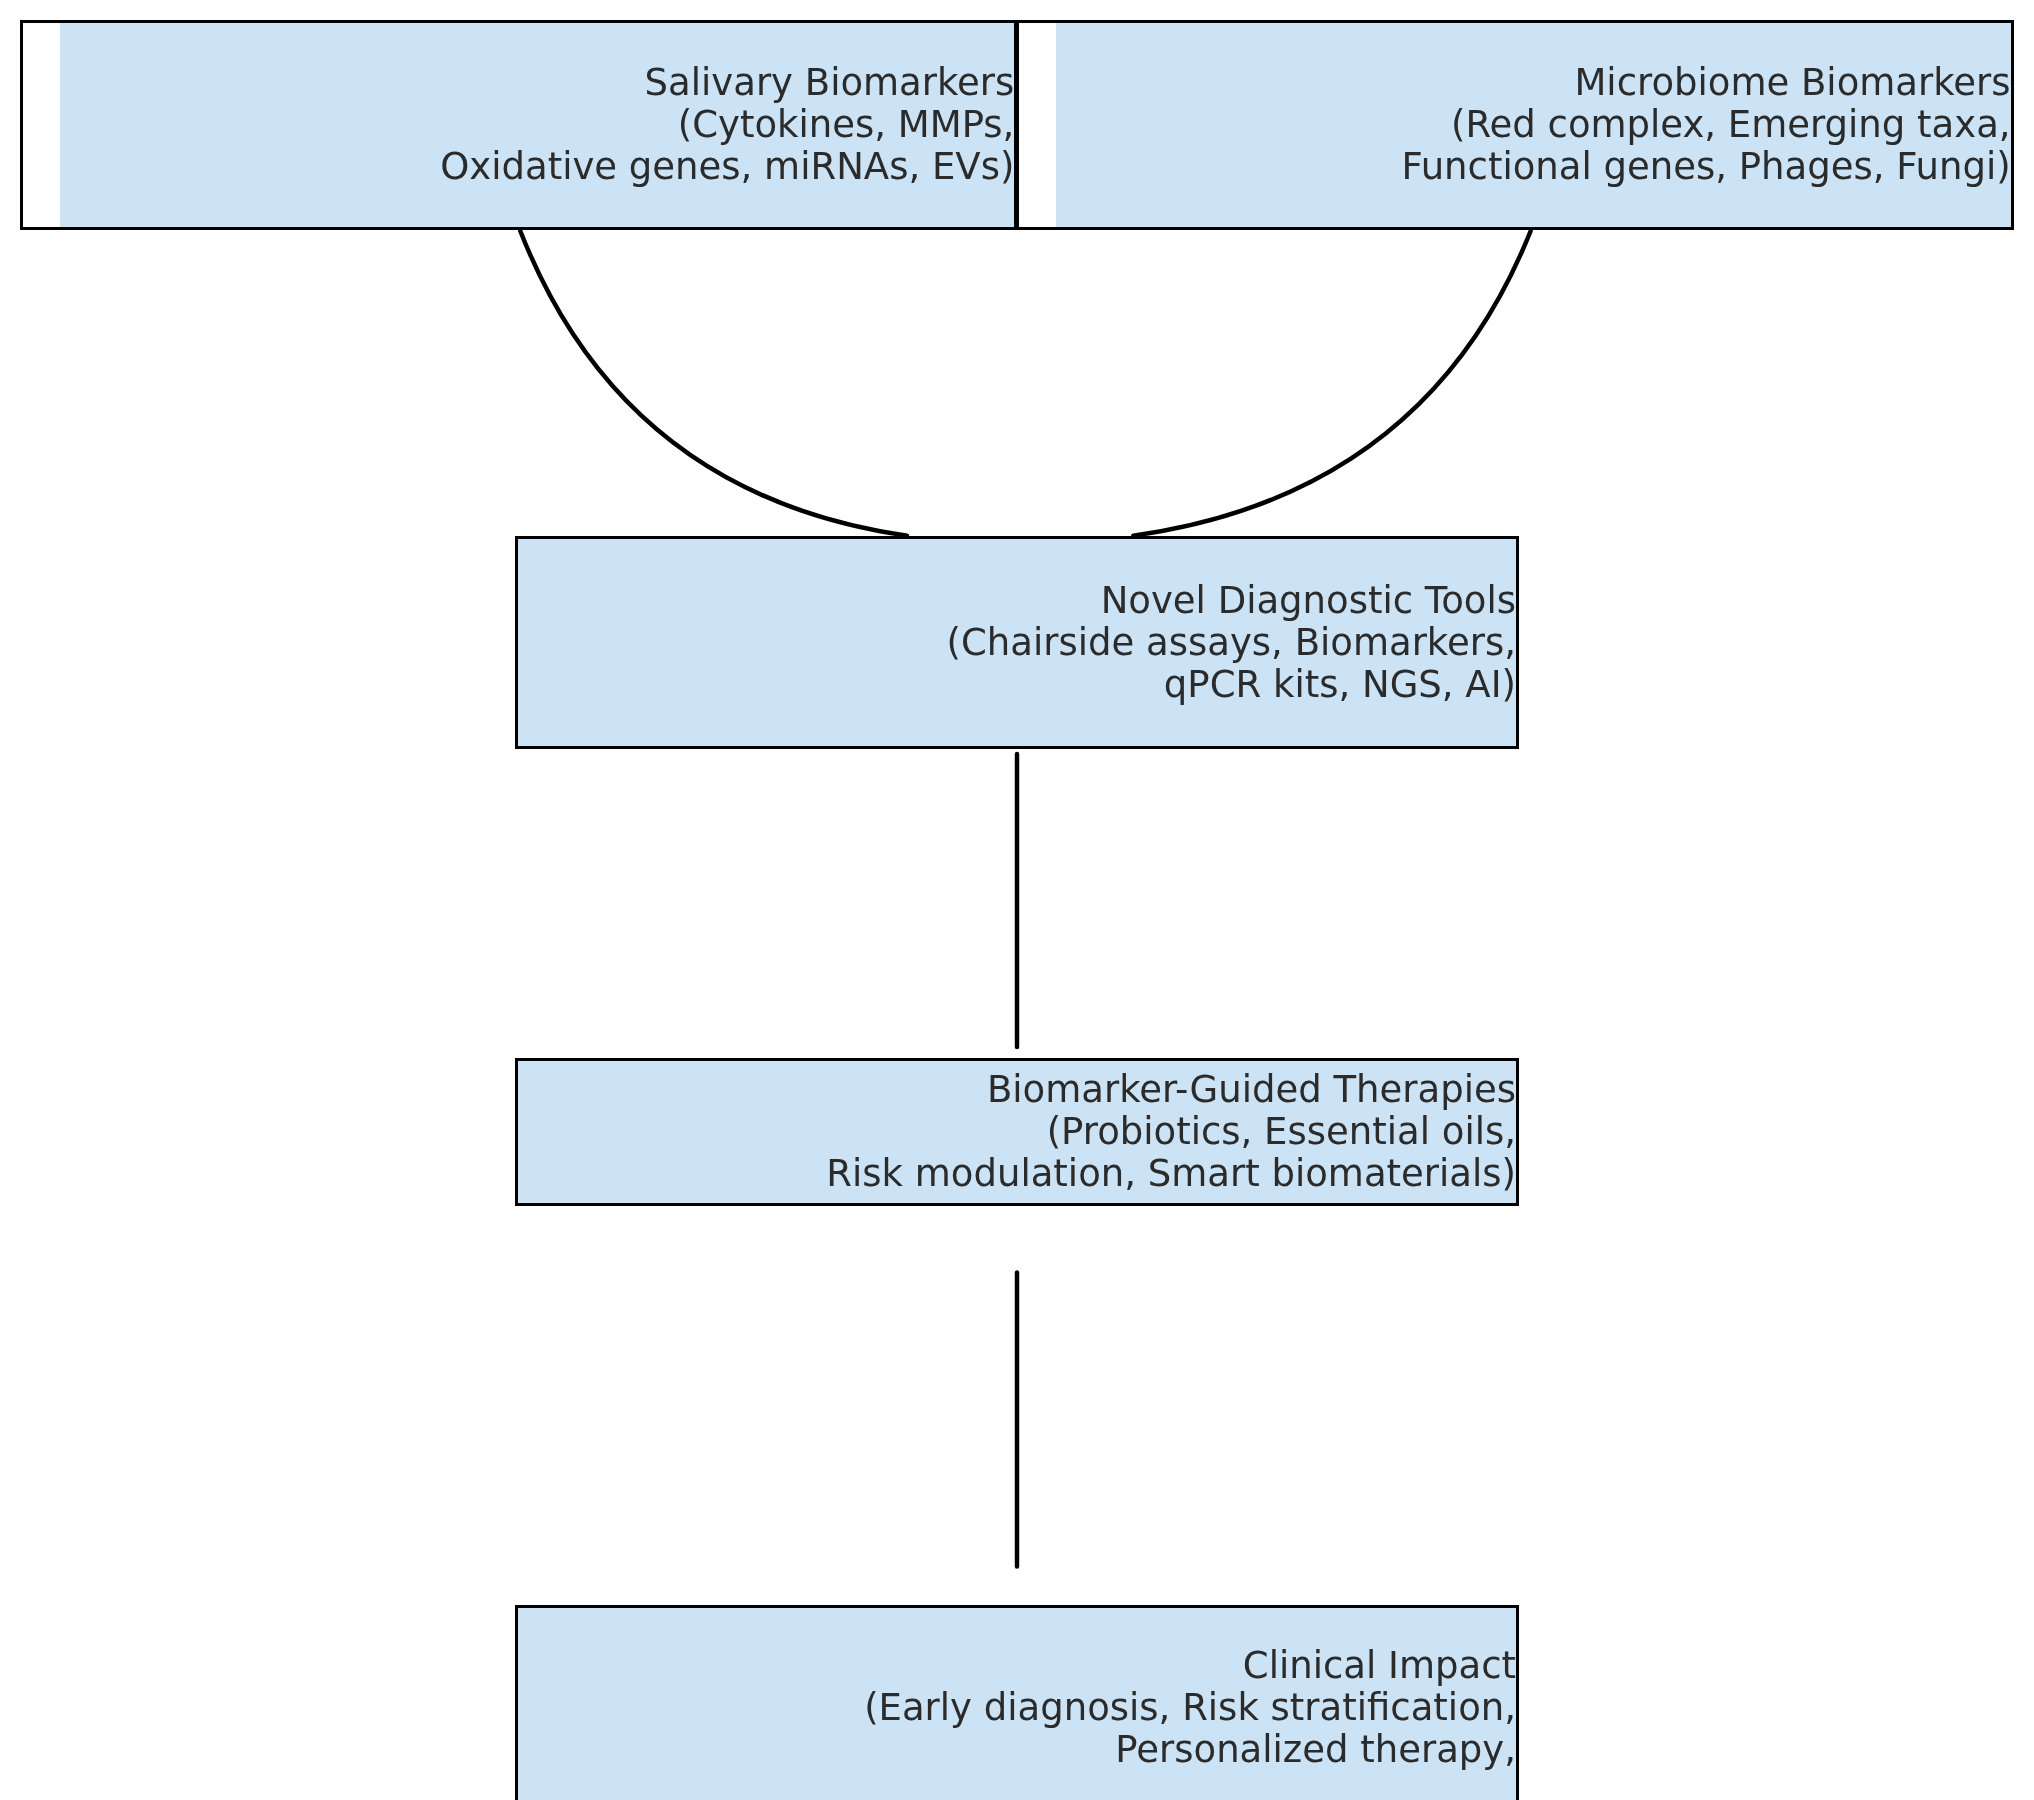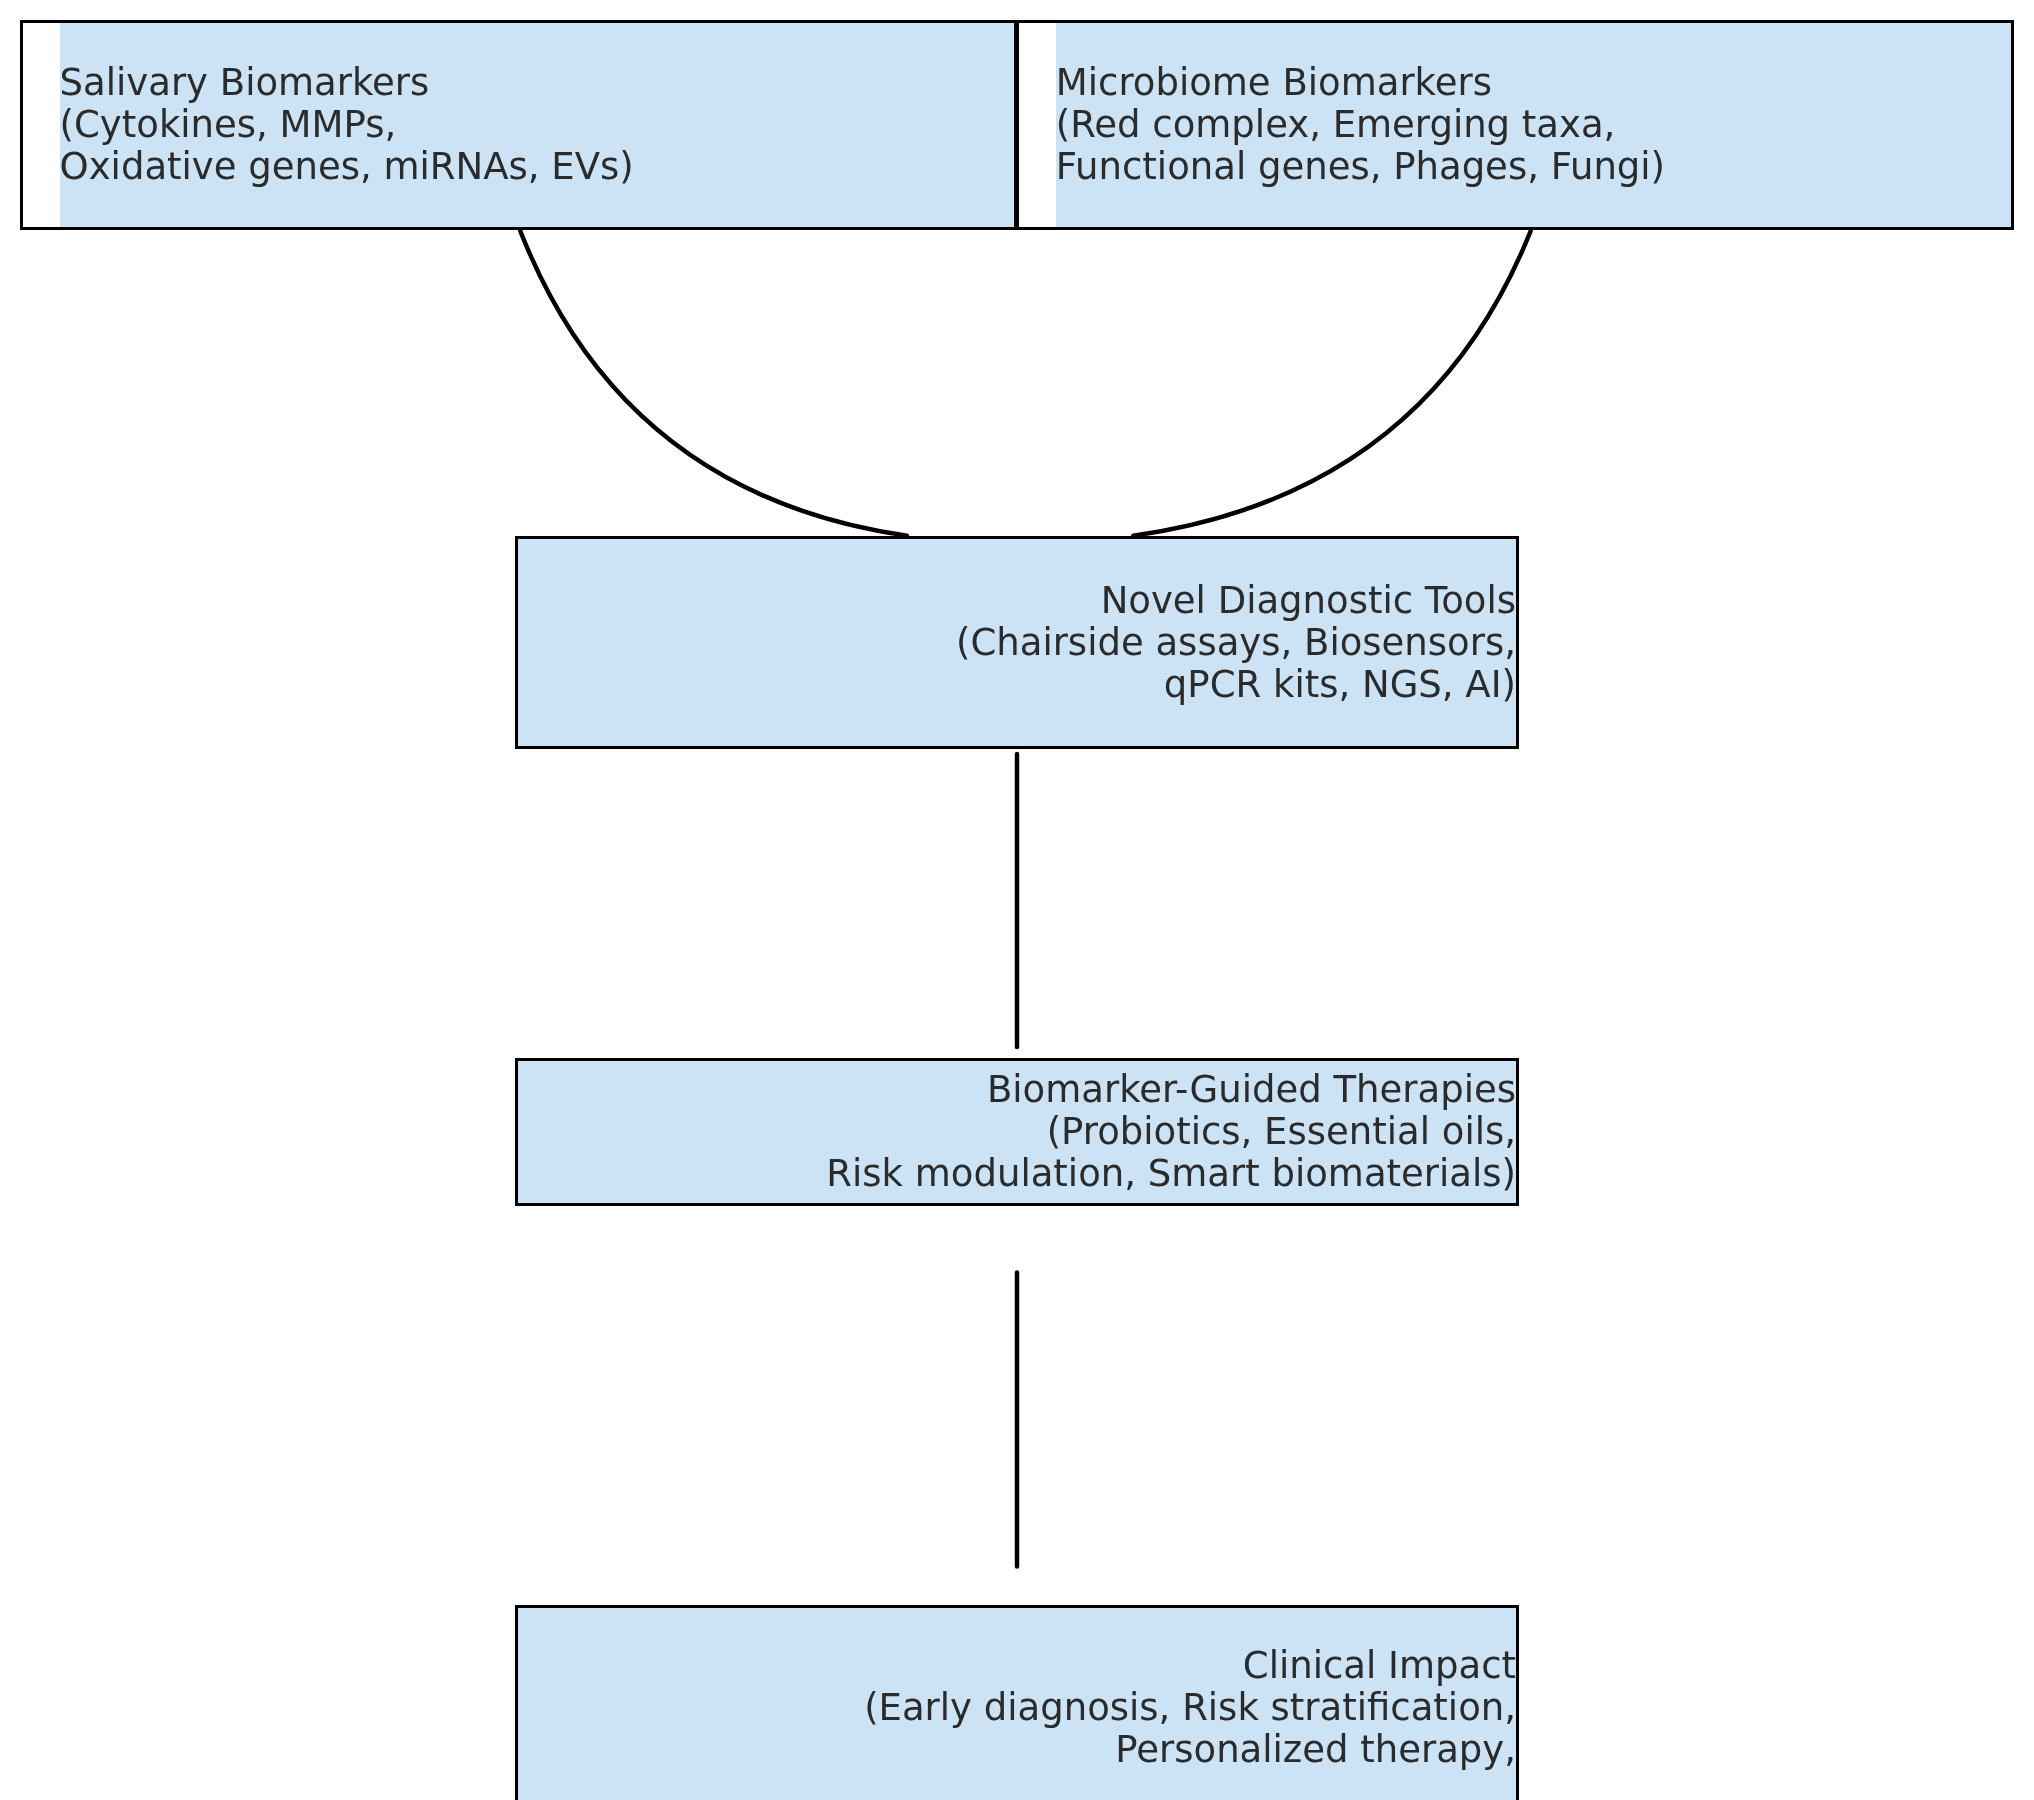--- a/index.html
+++ b/index.html
@@ -53,21 +53,21 @@
     flex-direction: row;
   }
   .top-row .cell {
     flex: 1 1 0;
     background: var(--box-fill);
     border: none;
     position: relative;
     display: flex;
     flex-direction: column;
     justify-content: center;
-    align-items: flex-start;
+    align-items: flex-end;
     text-align: center;
     font-size: 37px;
     line-height: 42px;
     margin-left: 37px;
   }
   .top-row .divider {
     flex: 0 0 4.5px;
     background: var(--box-border);
   }
   .node-diagnostic { left: 515px; top: 536px;  width: 1004px; height: 213px; }
@@ -96,21 +96,21 @@
     <div class="divider"></div>
     <div class="cell">
       <div class="line-text">Microbiome Biomarkers</div>
       <div class="line-text">(Red complex, Emerging taxa,</div>
       <div class="line-text">Functional genes, Phages, Fungi)</div>
     </div>
   </div>
 
   <div class="node node-diagnostic">
     <div class="line-text">Novel Diagnostic Tools</div>
-    <div class="line-text">(Chairside assays, Biosensors,</div>
+    <div class="line-text">(Chairside assays, Biomarkers,</div>
     <div class="line-text">qPCR kits, NGS, AI)</div>
   </div>
 
   <div class="node node-therapies">
     <div class="line-text">Biomarker-Guided Therapies</div>
     <div class="line-text">(Probiotics, Essential oils,</div>
     <div class="line-text">Risk modulation, Smart biomaterials)</div>
   </div>
 
   <div class="node node-impact">

